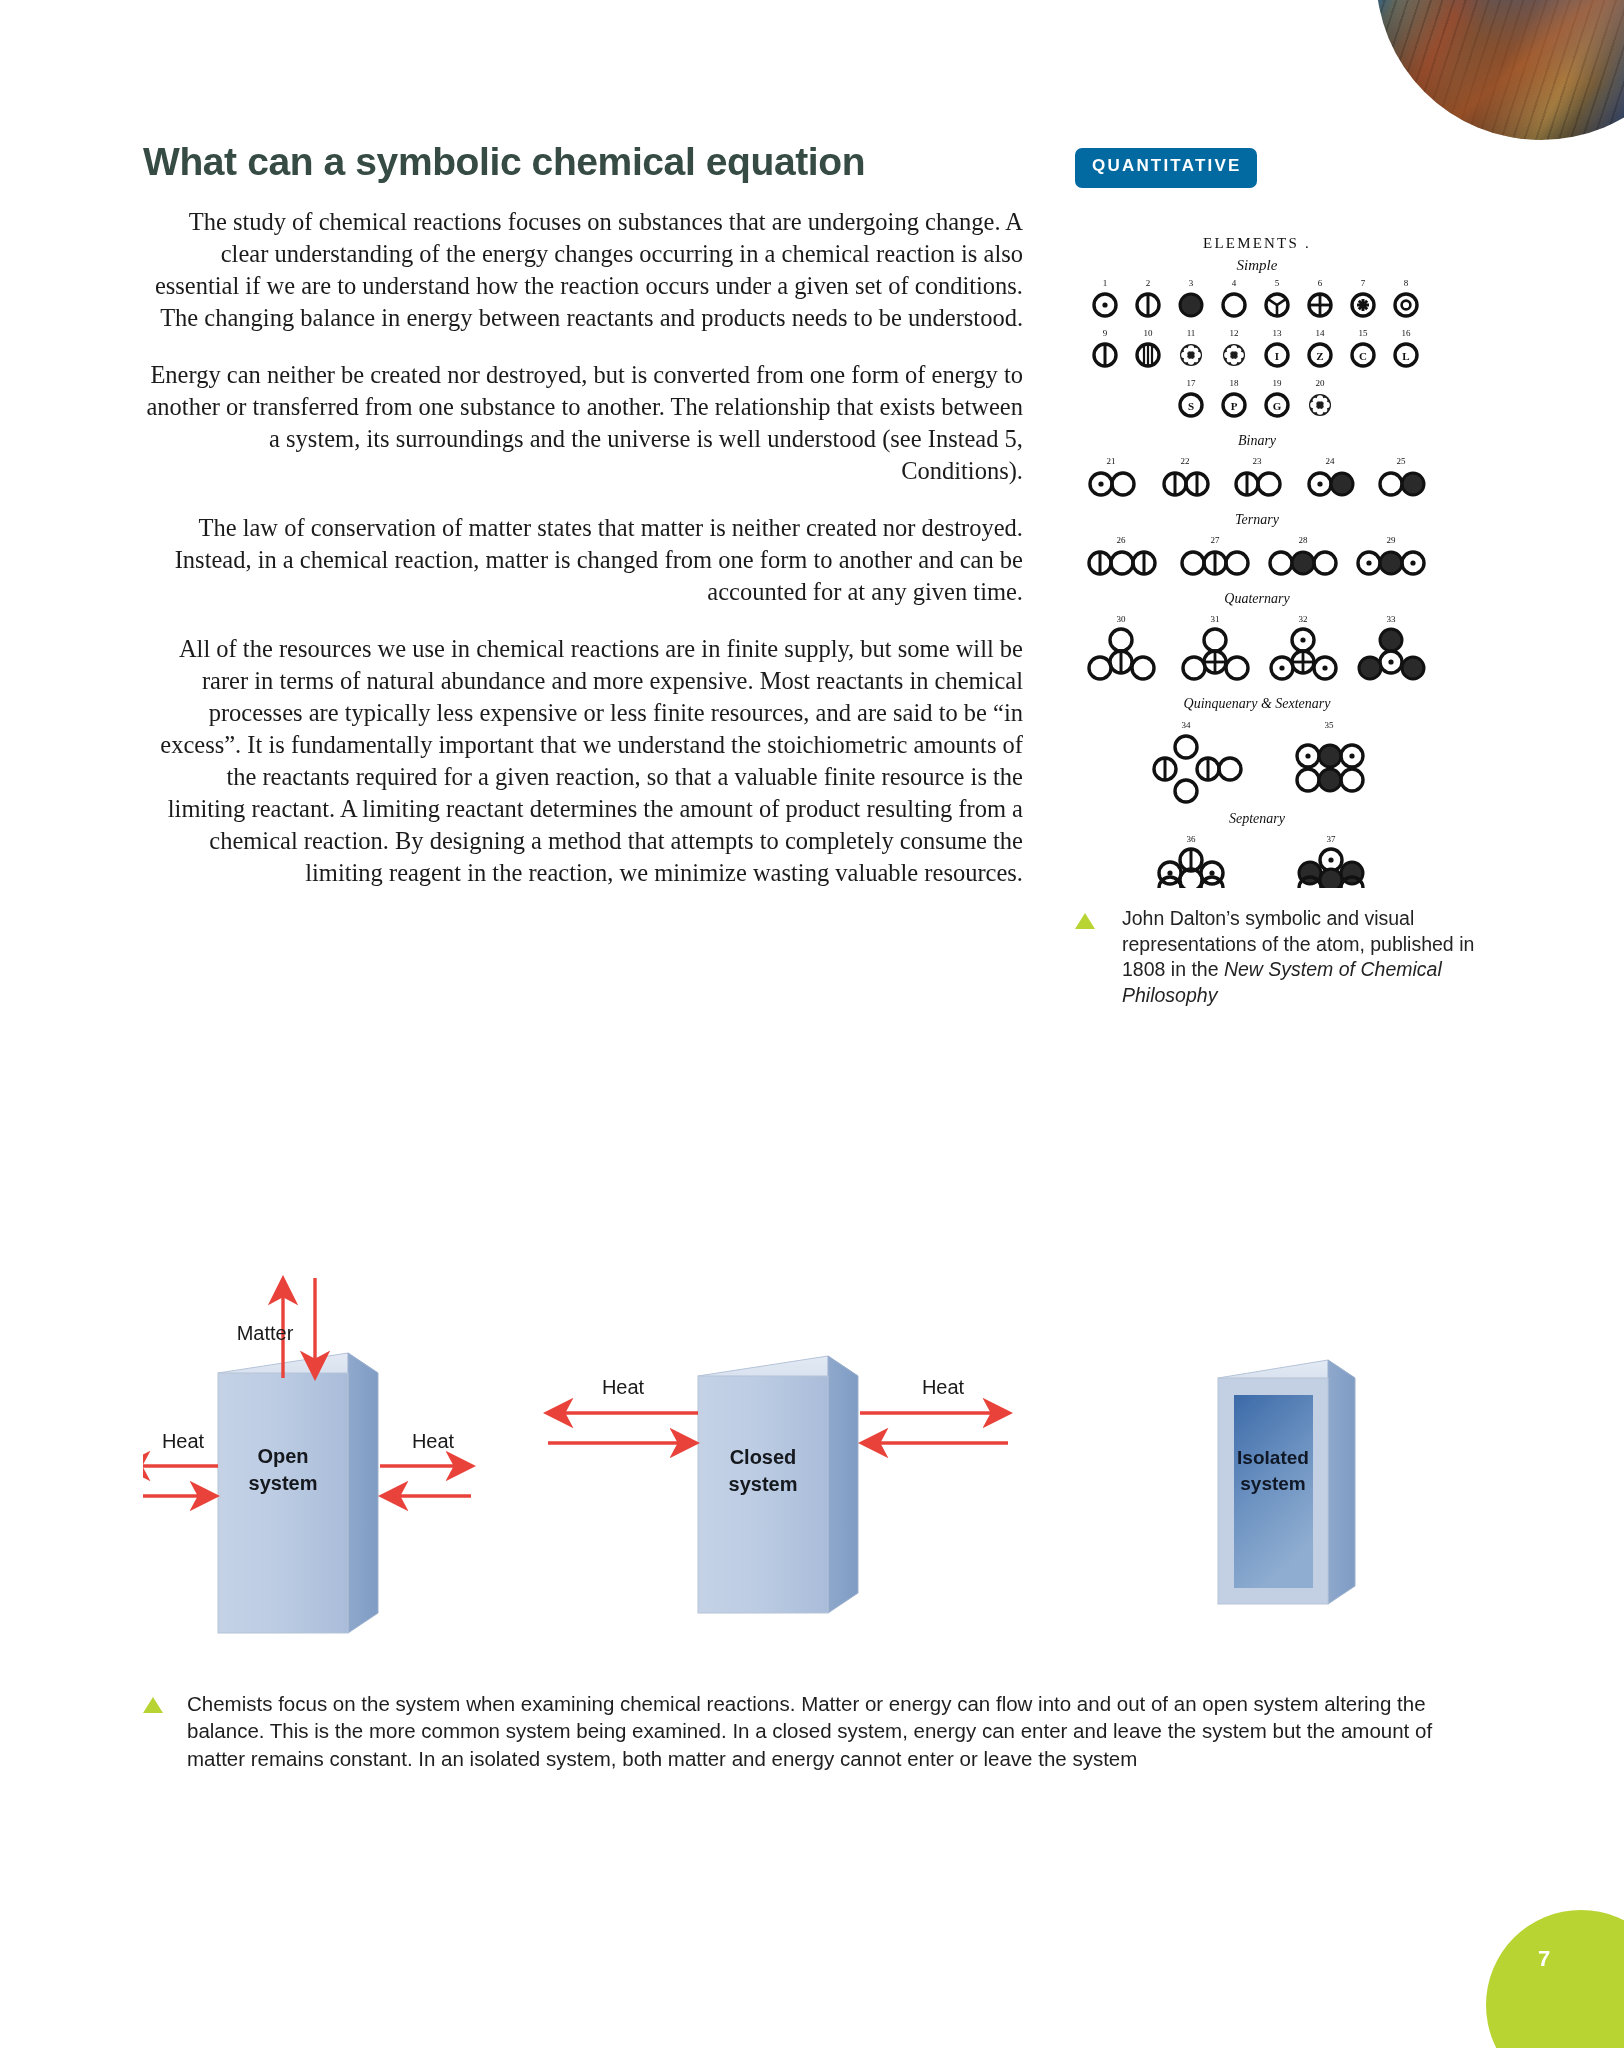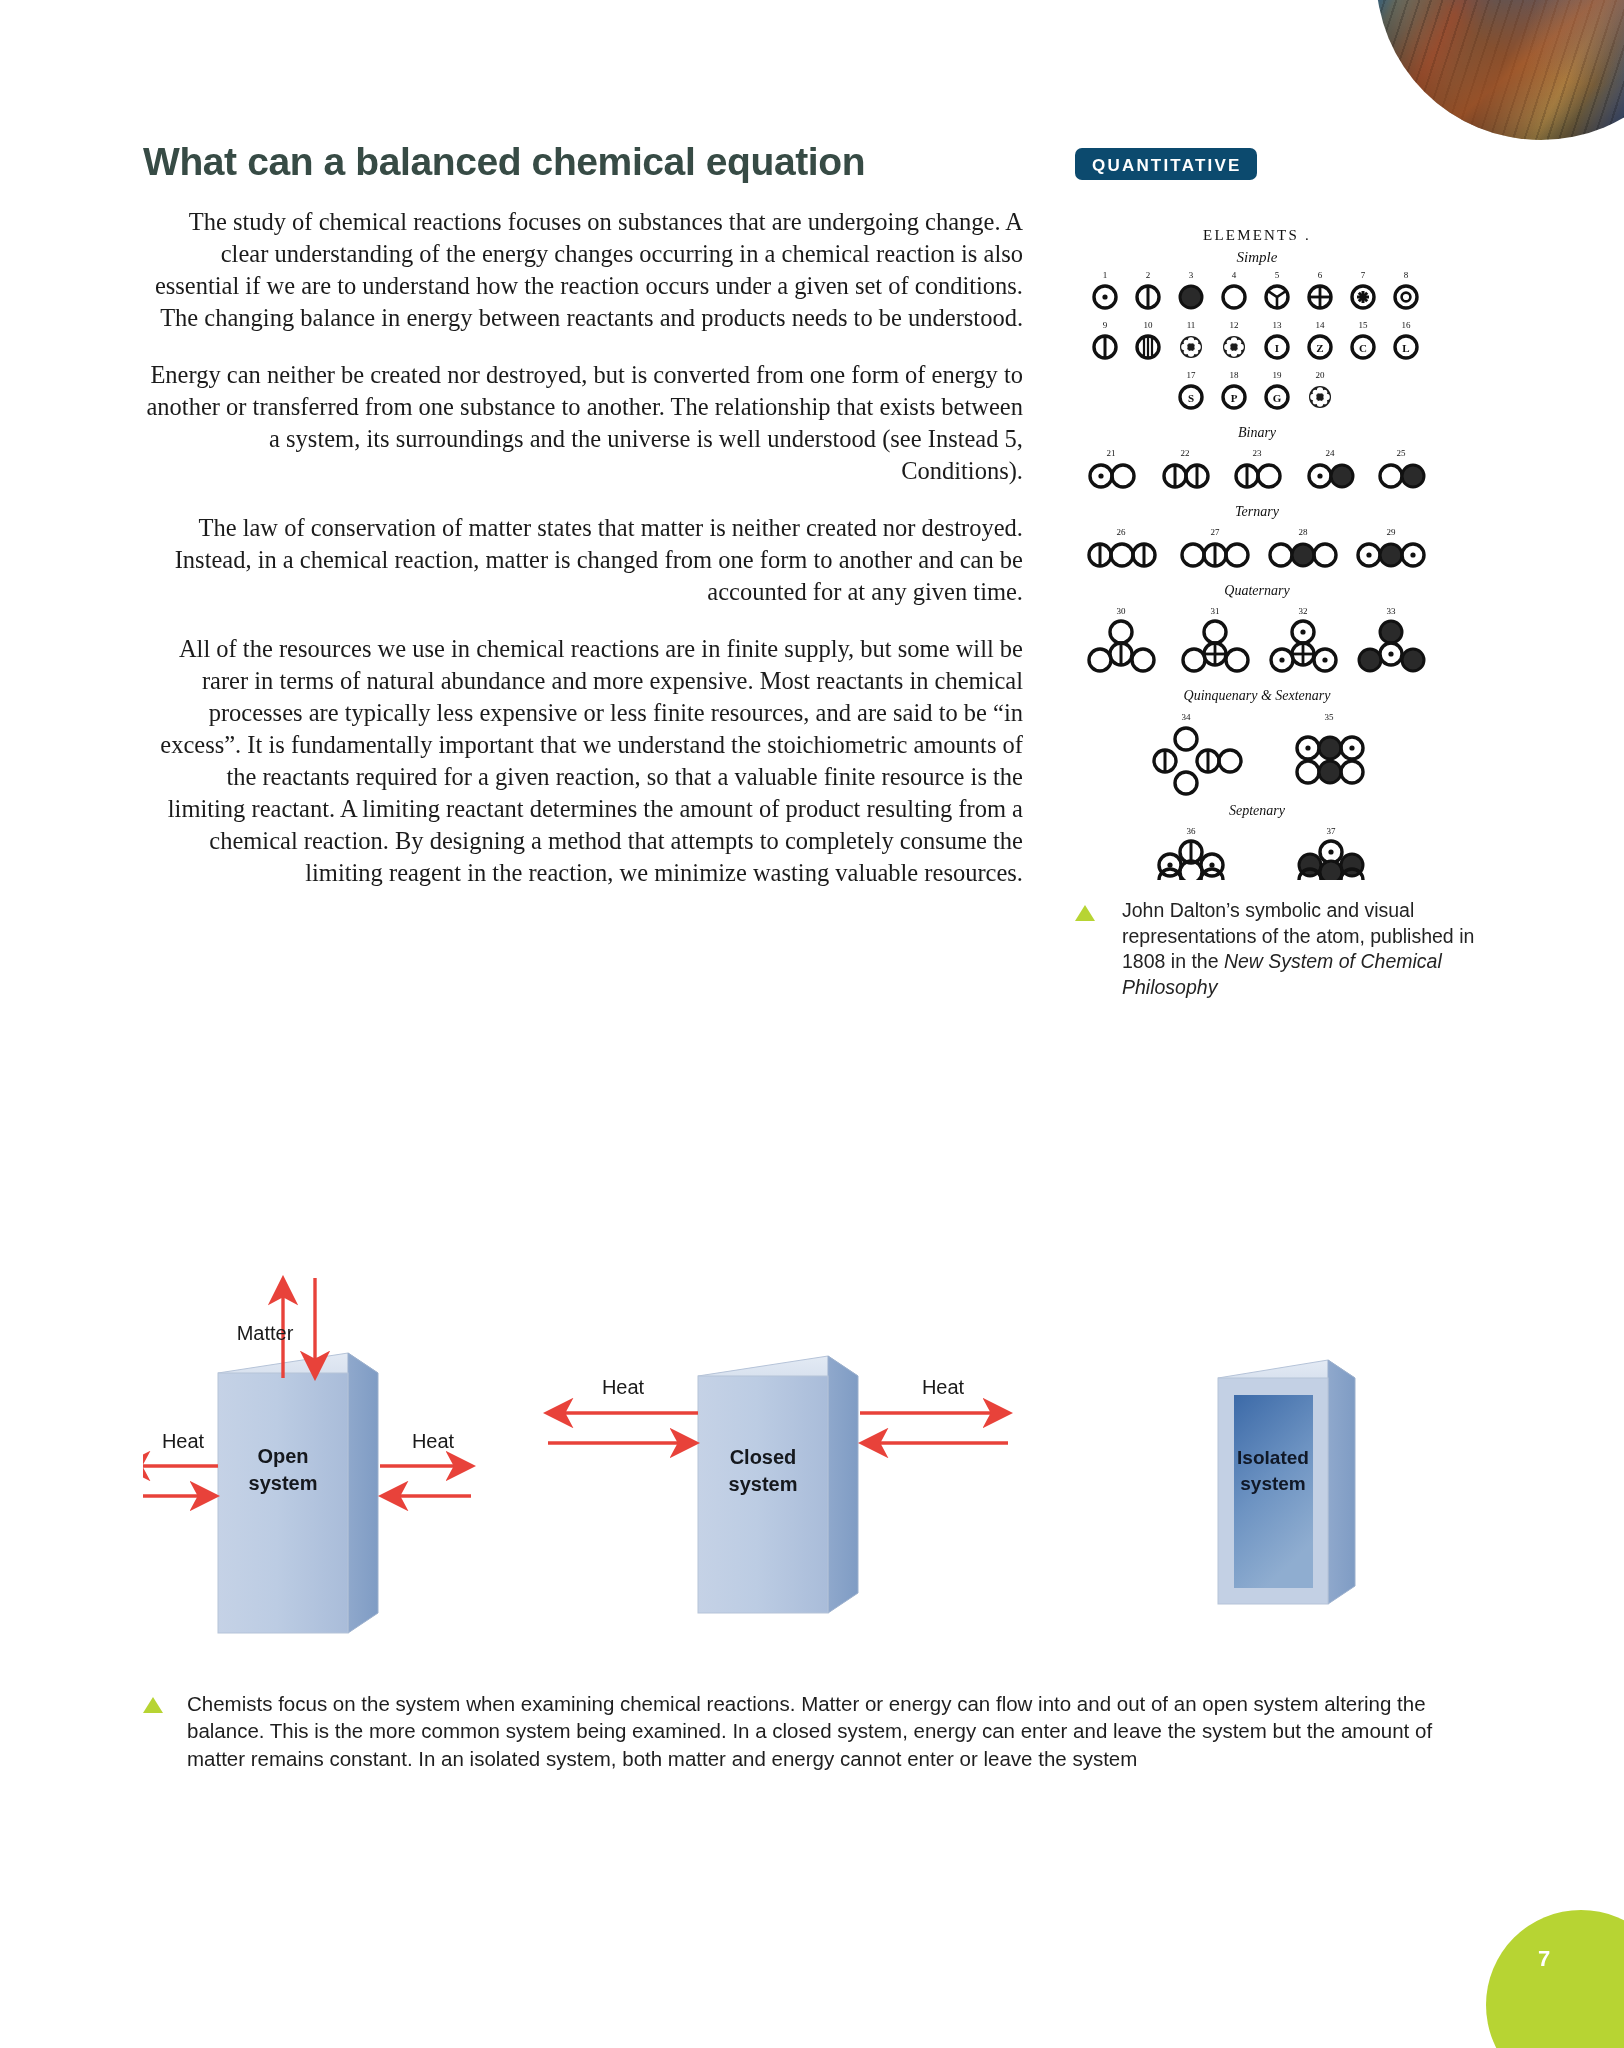--- a/index.html
+++ b/index.html
@@ -75,26 +75,26 @@
     font-size:24.5px;
     line-height:1.305;
     color:#1b1b1b;
     margin:0 0 25px 0;
     text-align:right;
   }
 
   
   #badge{
     display:inline-block;
-    background:#0c4a6e;
+    background:#0369a1;
     color:#ffffff;
     font-size:17px;
     font-weight:700;
     letter-spacing:2.2px;
-    padding:8px 16px 4px 17px;
+    padding:8px 16px 12px 17px;
     border-radius:7px;
     margin-bottom:28px;
   }
 
   
   #dalton-figure{ width:352px; margin:12px 0 0 6px; }
   #dalton-svg{ display:block; width:352px; height:660px; }
 
   
   .caption{
@@ -163,21 +163,21 @@
 <div id="photo-corner">
   <div class="disc"></div>
   <div class="streaks"></div>
   <div class="warm"></div>
 </div>
 
 <div id="page">
 
   <div id="left-col">
     <h1 id="page-title">
-      <span>What can a balanced chemical equation</span><br>
+      <span>What can a symbolic chemical equation</span><br>
     </h1>
 
     <p class="body-par">The study of chemical reactions focuses on substances that are undergoing change. A clear understanding of the energy changes occurring in a chemical reaction is also essential if we are to understand how the reaction occurs under a given set of conditions. The changing balance in energy between reactants and products needs to be understood.</p>
     <p class="body-par">Energy can neither be created nor destroyed, but is converted from one form of energy to another or transferred from one substance to another. The relationship that exists between a system, its surroundings and the universe is well understood (see Instead 5, Conditions).</p>
     <p class="body-par">The law of conservation of matter states that matter is neither created nor destroyed. Instead, in a chemical reaction, matter is changed from one form to another and can be accounted for at any given time.</p>
     <p class="body-par">All of the resources we use in chemical reactions are in finite supply, but some will be rarer in terms of natural abundance and more expensive. Most reactants in chemical processes are typically less expensive or less finite resources, and are said to be “in excess”. It is fundamentally important that we understand the stoichiometric amounts of the reactants required for a given reaction, so that a valuable finite resource is the limiting reactant. A limiting reactant determines the amount of product resulting from a chemical reaction. By designing a method that attempts to completely consume the limiting reagent in the reaction, we minimize wasting valuable resources.</p>
   </div>
 
   <div id="right-col">
 

